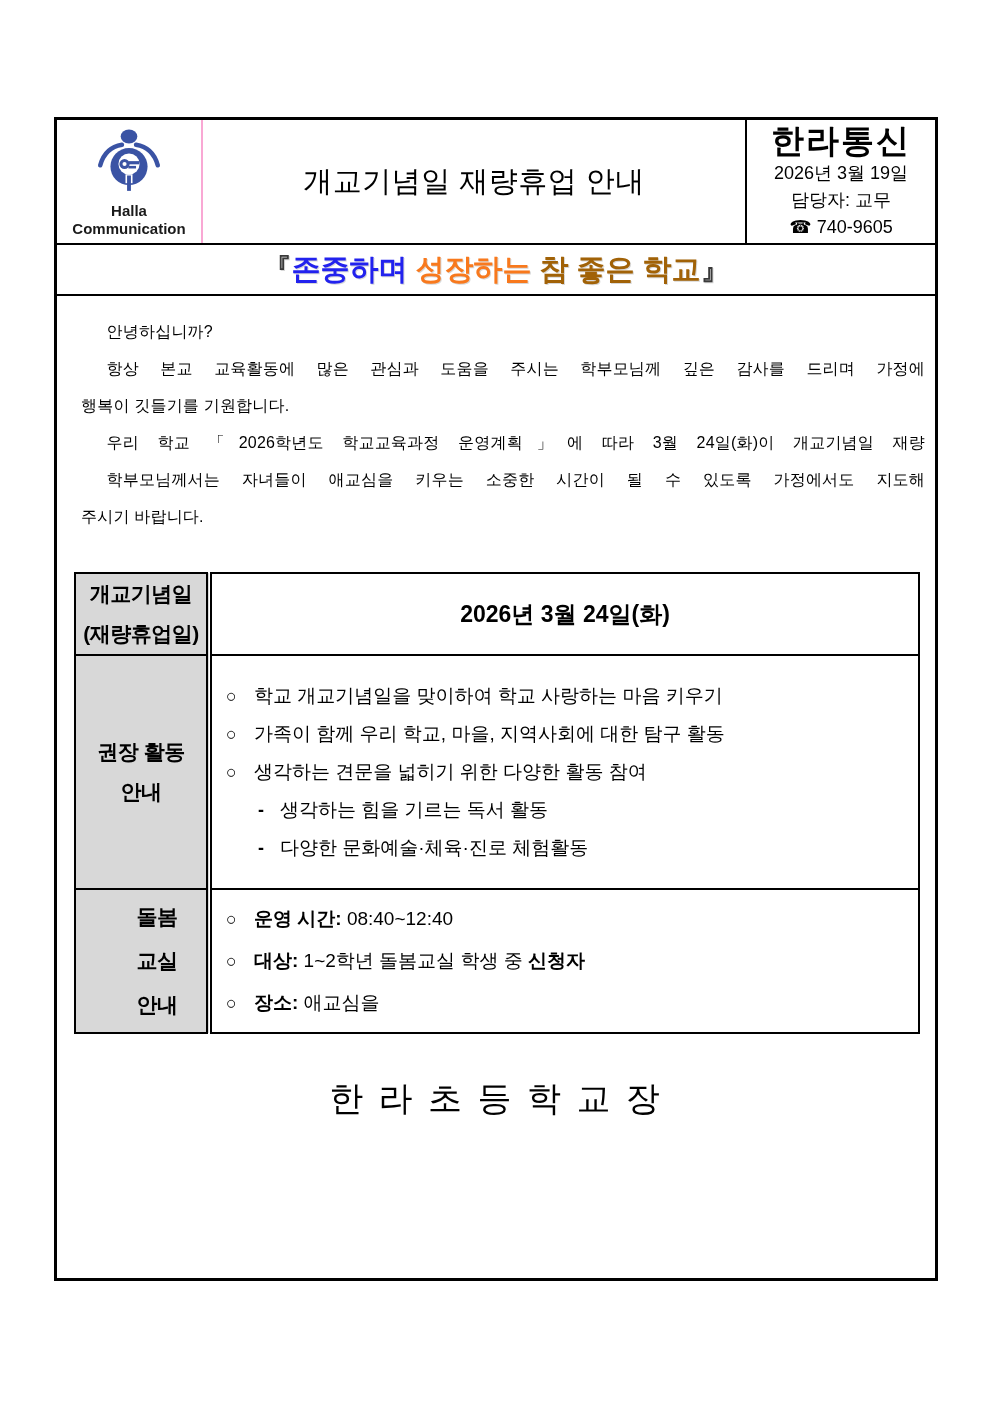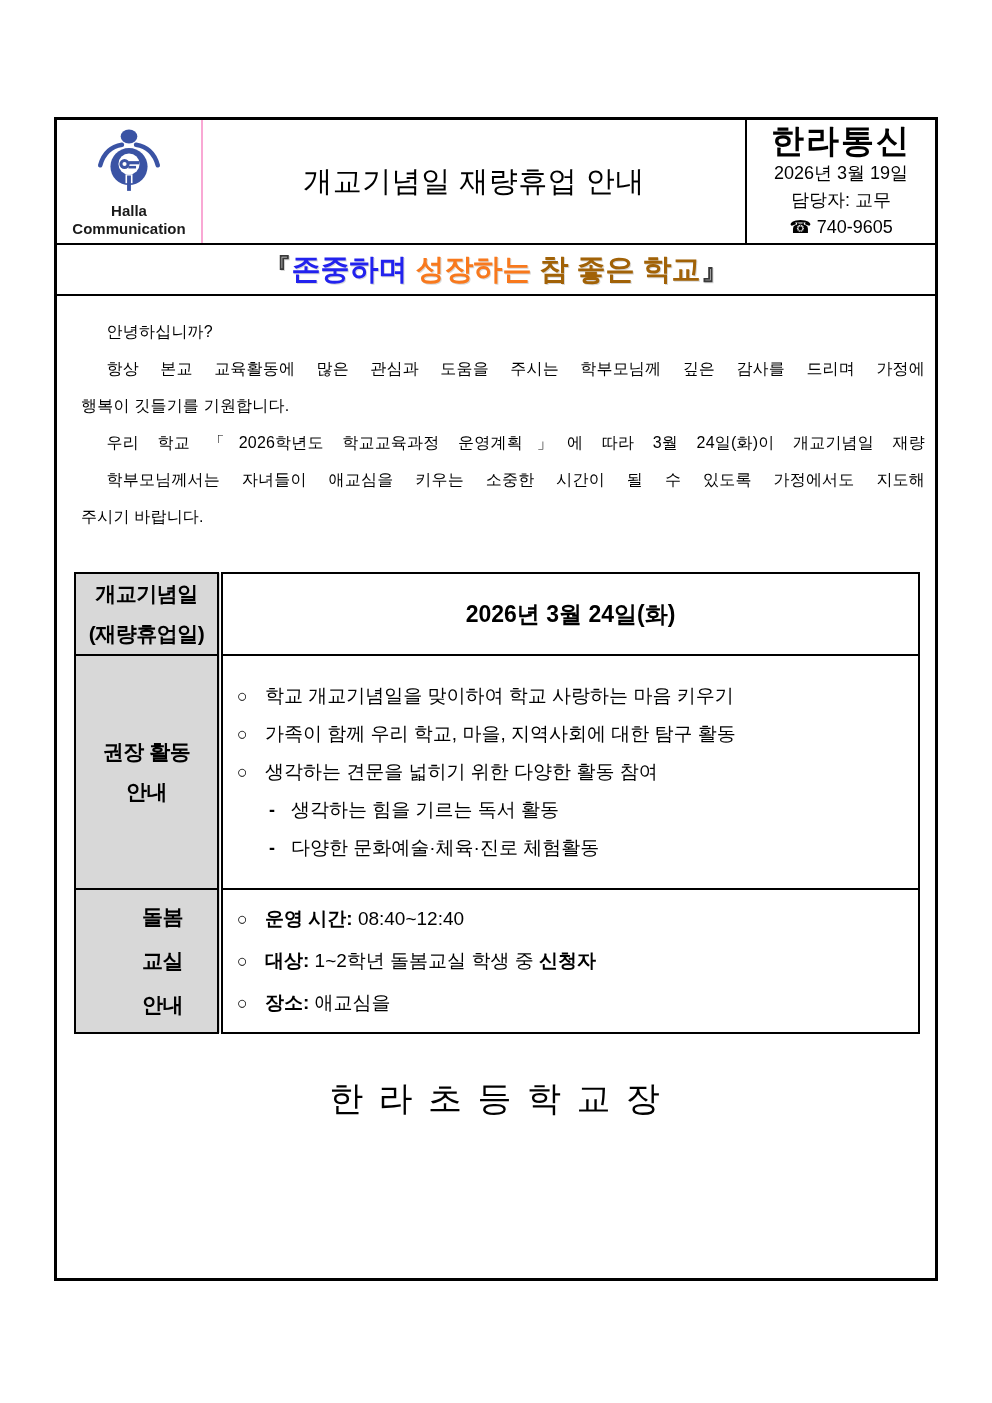--- a/index.html
+++ b/index.html
@@ -43,21 +43,21 @@
   .bline { line-height:37px; letter-spacing:0.2px; }
   .bline.ind { text-indent:1.6em; }
   .bline.just { text-align:justify; text-align-last:justify; }
   
   .info-table {
     border-collapse:collapse; table-layout:fixed;
     margin:37px 0 0 17px; width:846px;
   }
   .info-table th, .info-table td { border:2px solid #000; vertical-align:middle; }
   .info-table th {
-    width:145px; background:#d8d8d8; font-size:21px; font-weight:700;
+    width:134px; background:#d8d8d8; font-size:21px; font-weight:700;
     text-align:center; border-right:6px double #000; letter-spacing:-0.5px;
   }
   .th-line { line-height:40px; }
   tr.row-care .th-line { line-height:44px;padding-left:32px; }
   td.cell-date { text-align:center; font-size:23px; font-weight:700; height:66px; }
   td.cell-content { padding:8px 6px 8px 14px; }
   tr.row-activity td.cell-content { height:234px; }
   tr.row-care td.cell-content { height:132px; }
   .bullet-line { font-size:19px; line-height:37px; white-space:pre-wrap; }
   tr.row-care .bullet-line { line-height:42px; }

